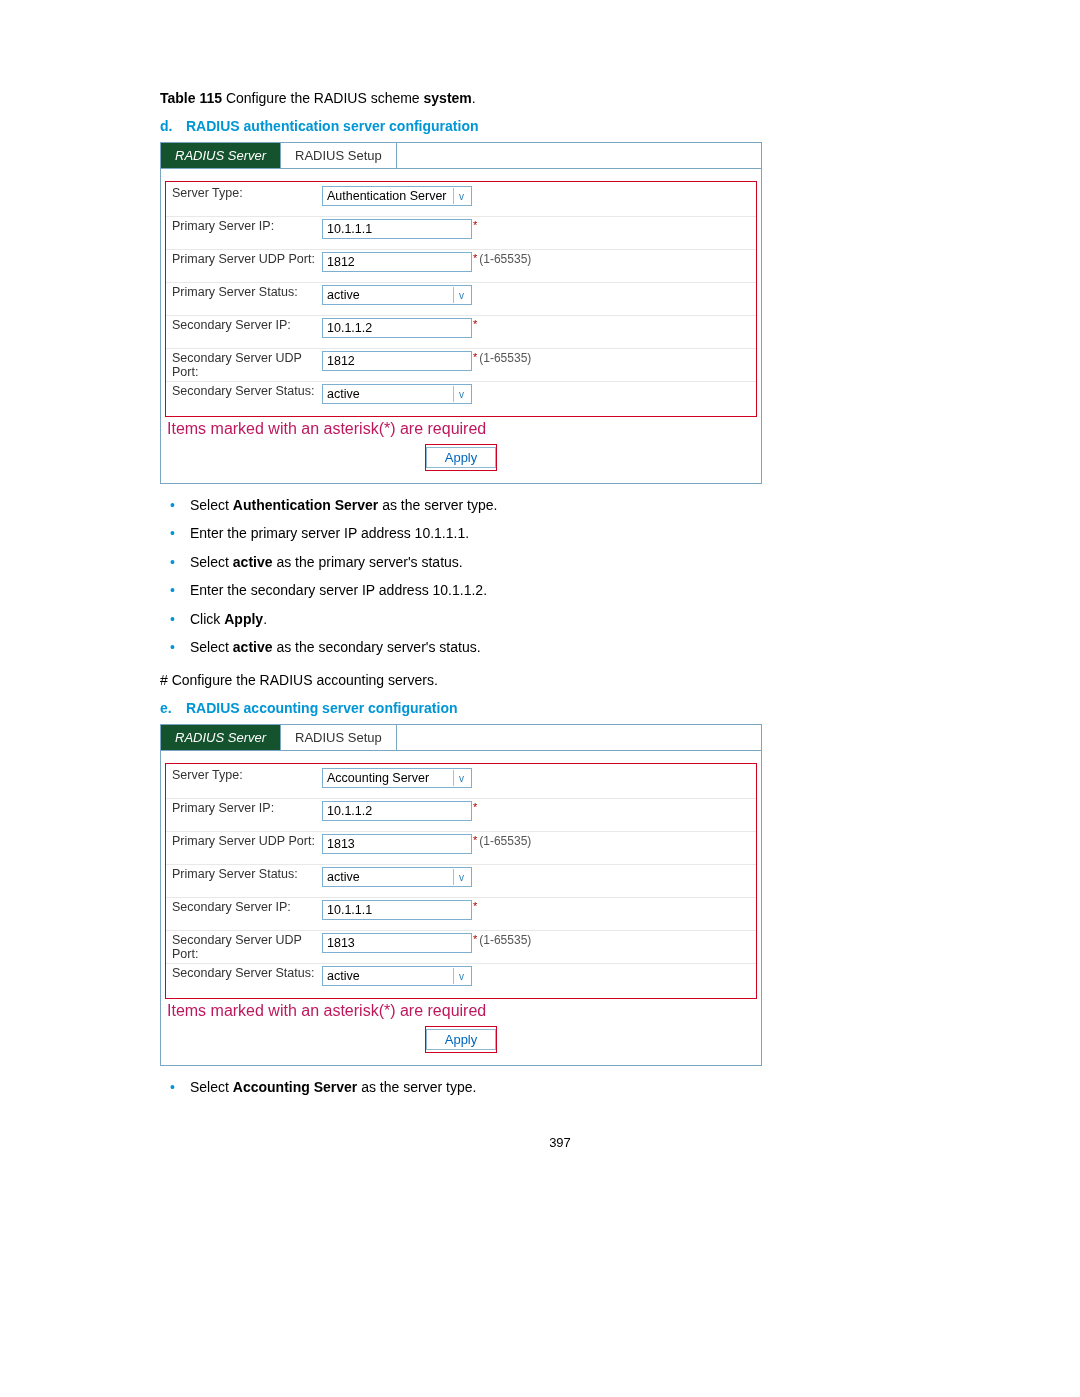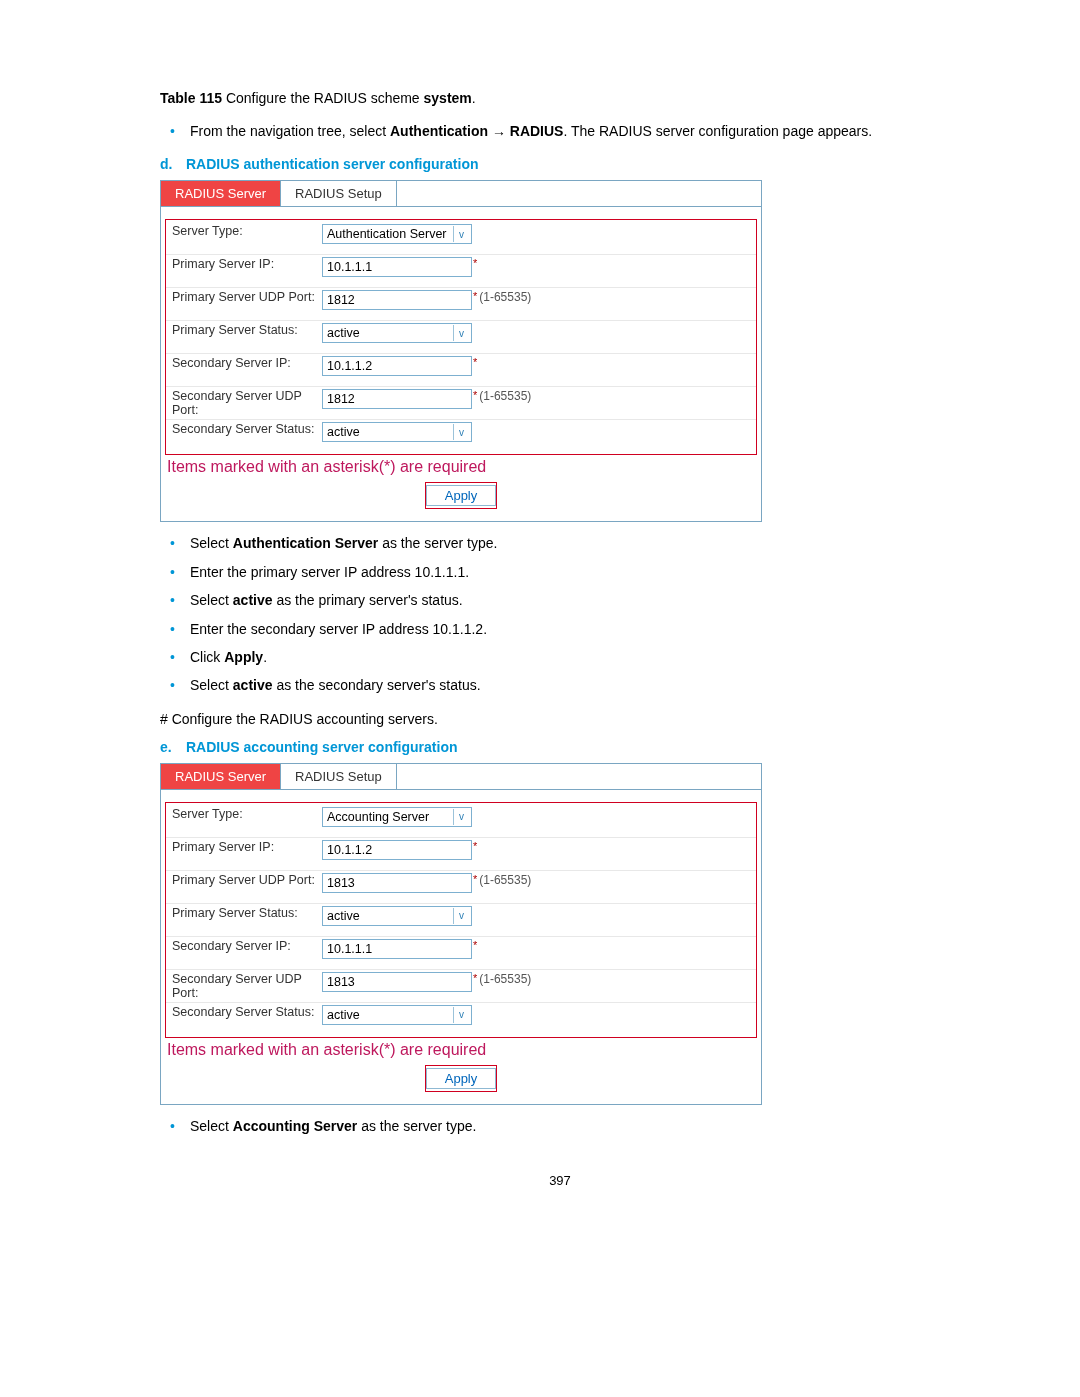--- a/index.html
+++ b/index.html
@@ -10,21 +10,21 @@
     font-size: 14px;
     color: #000;
   }
   .page {
     width: 1080px;
     margin: 0 auto;
     padding: 90px 120px 40px 160px;
     box-sizing: border-box;
   }
   .table-caption {
-    margin-bottom: 14px;
+    margin-bottom: 8px;
   }
   .table-caption .tnum { font-weight: bold; }
   .table-caption .bold { font-weight: bold; }
   .hash-line { margin: 6px 0 10px 0; }
   .bullet-list { margin: 0 0 14px 0; padding: 0; list-style: none; }
   .bullet-list > li {
     position: relative;
     padding-left: 30px;
     margin: 6px 0;
     line-height: 1.6;
@@ -59,22 +59,23 @@
     border-bottom: 1px solid #7aa6c2;
   }
   .tab {
     padding: 5px 14px;
     border-right: 1px solid #7aa6c2;
     font-size: 13px;
     color: #333;
     cursor: pointer;
   }
   .tab.active {
-    background: #ef4444;
+    background: #14532d;
     color: #fff;
+    font-style: italic;
   }
   .form-wrap {
     padding: 8px 0 8px 0;
   }
   .form-outline {
     border: 1px solid #d00020;
     margin: 4px 4px 0 4px;
     padding: 2px 0;
   }
   .form-row {
@@ -164,25 +165,20 @@
 </head>
 <body>
 
 <div class="page">
 
   <div class="table-caption">
     <span class="tnum">Table 115</span><span> Configure the RADIUS scheme </span><span class="bold">system</span><span>.</span>
   </div>
 
 
-  <ul class="bullet-list">
-    <li>
-      <span>From the navigation tree, select </span><span class="bold">Authentication</span><span> → </span><span class="bold">RADIUS</span><span>. The RADIUS server configuration page appears.</span>
-    </li>
-  </ul>
 
   <div class="section-heading">
     <span class="letter">d.</span><span>RADIUS authentication server configuration</span>
   </div>
 
   <div class="ui-box">
     <div class="tabs">
       <div class="tab active">RADIUS Server</div>
       <div class="tab">RADIUS Setup</div>
     </div>

